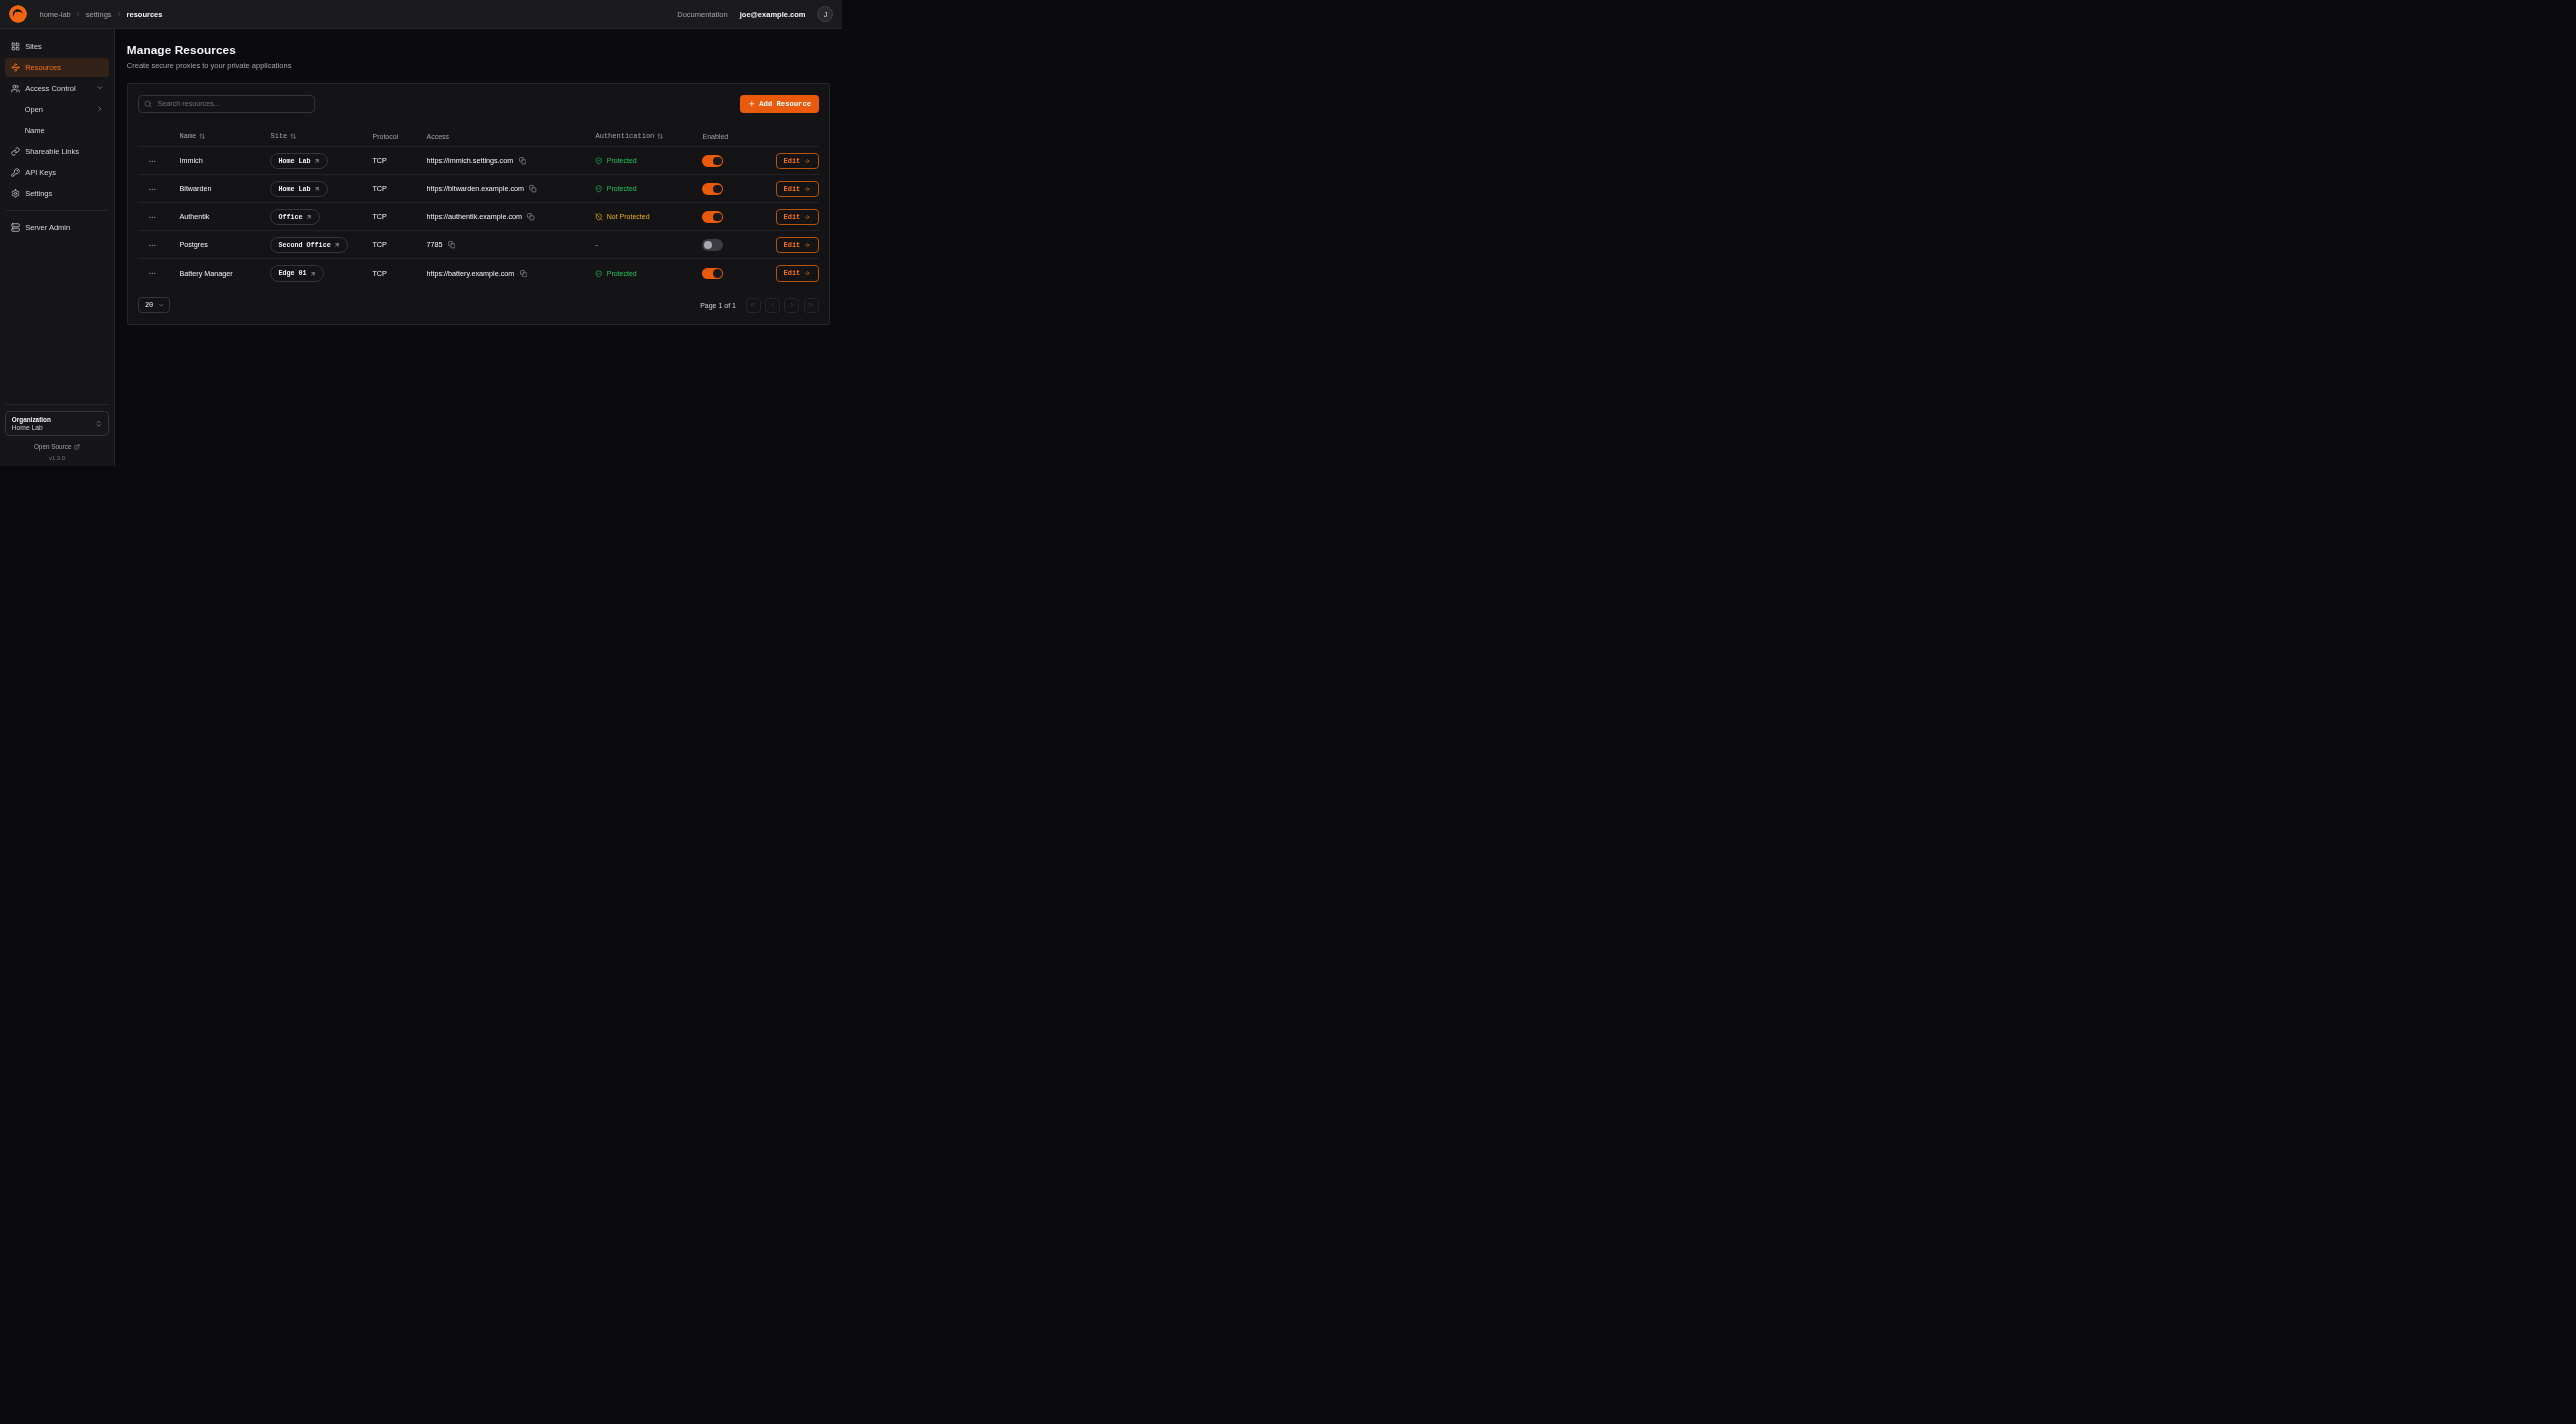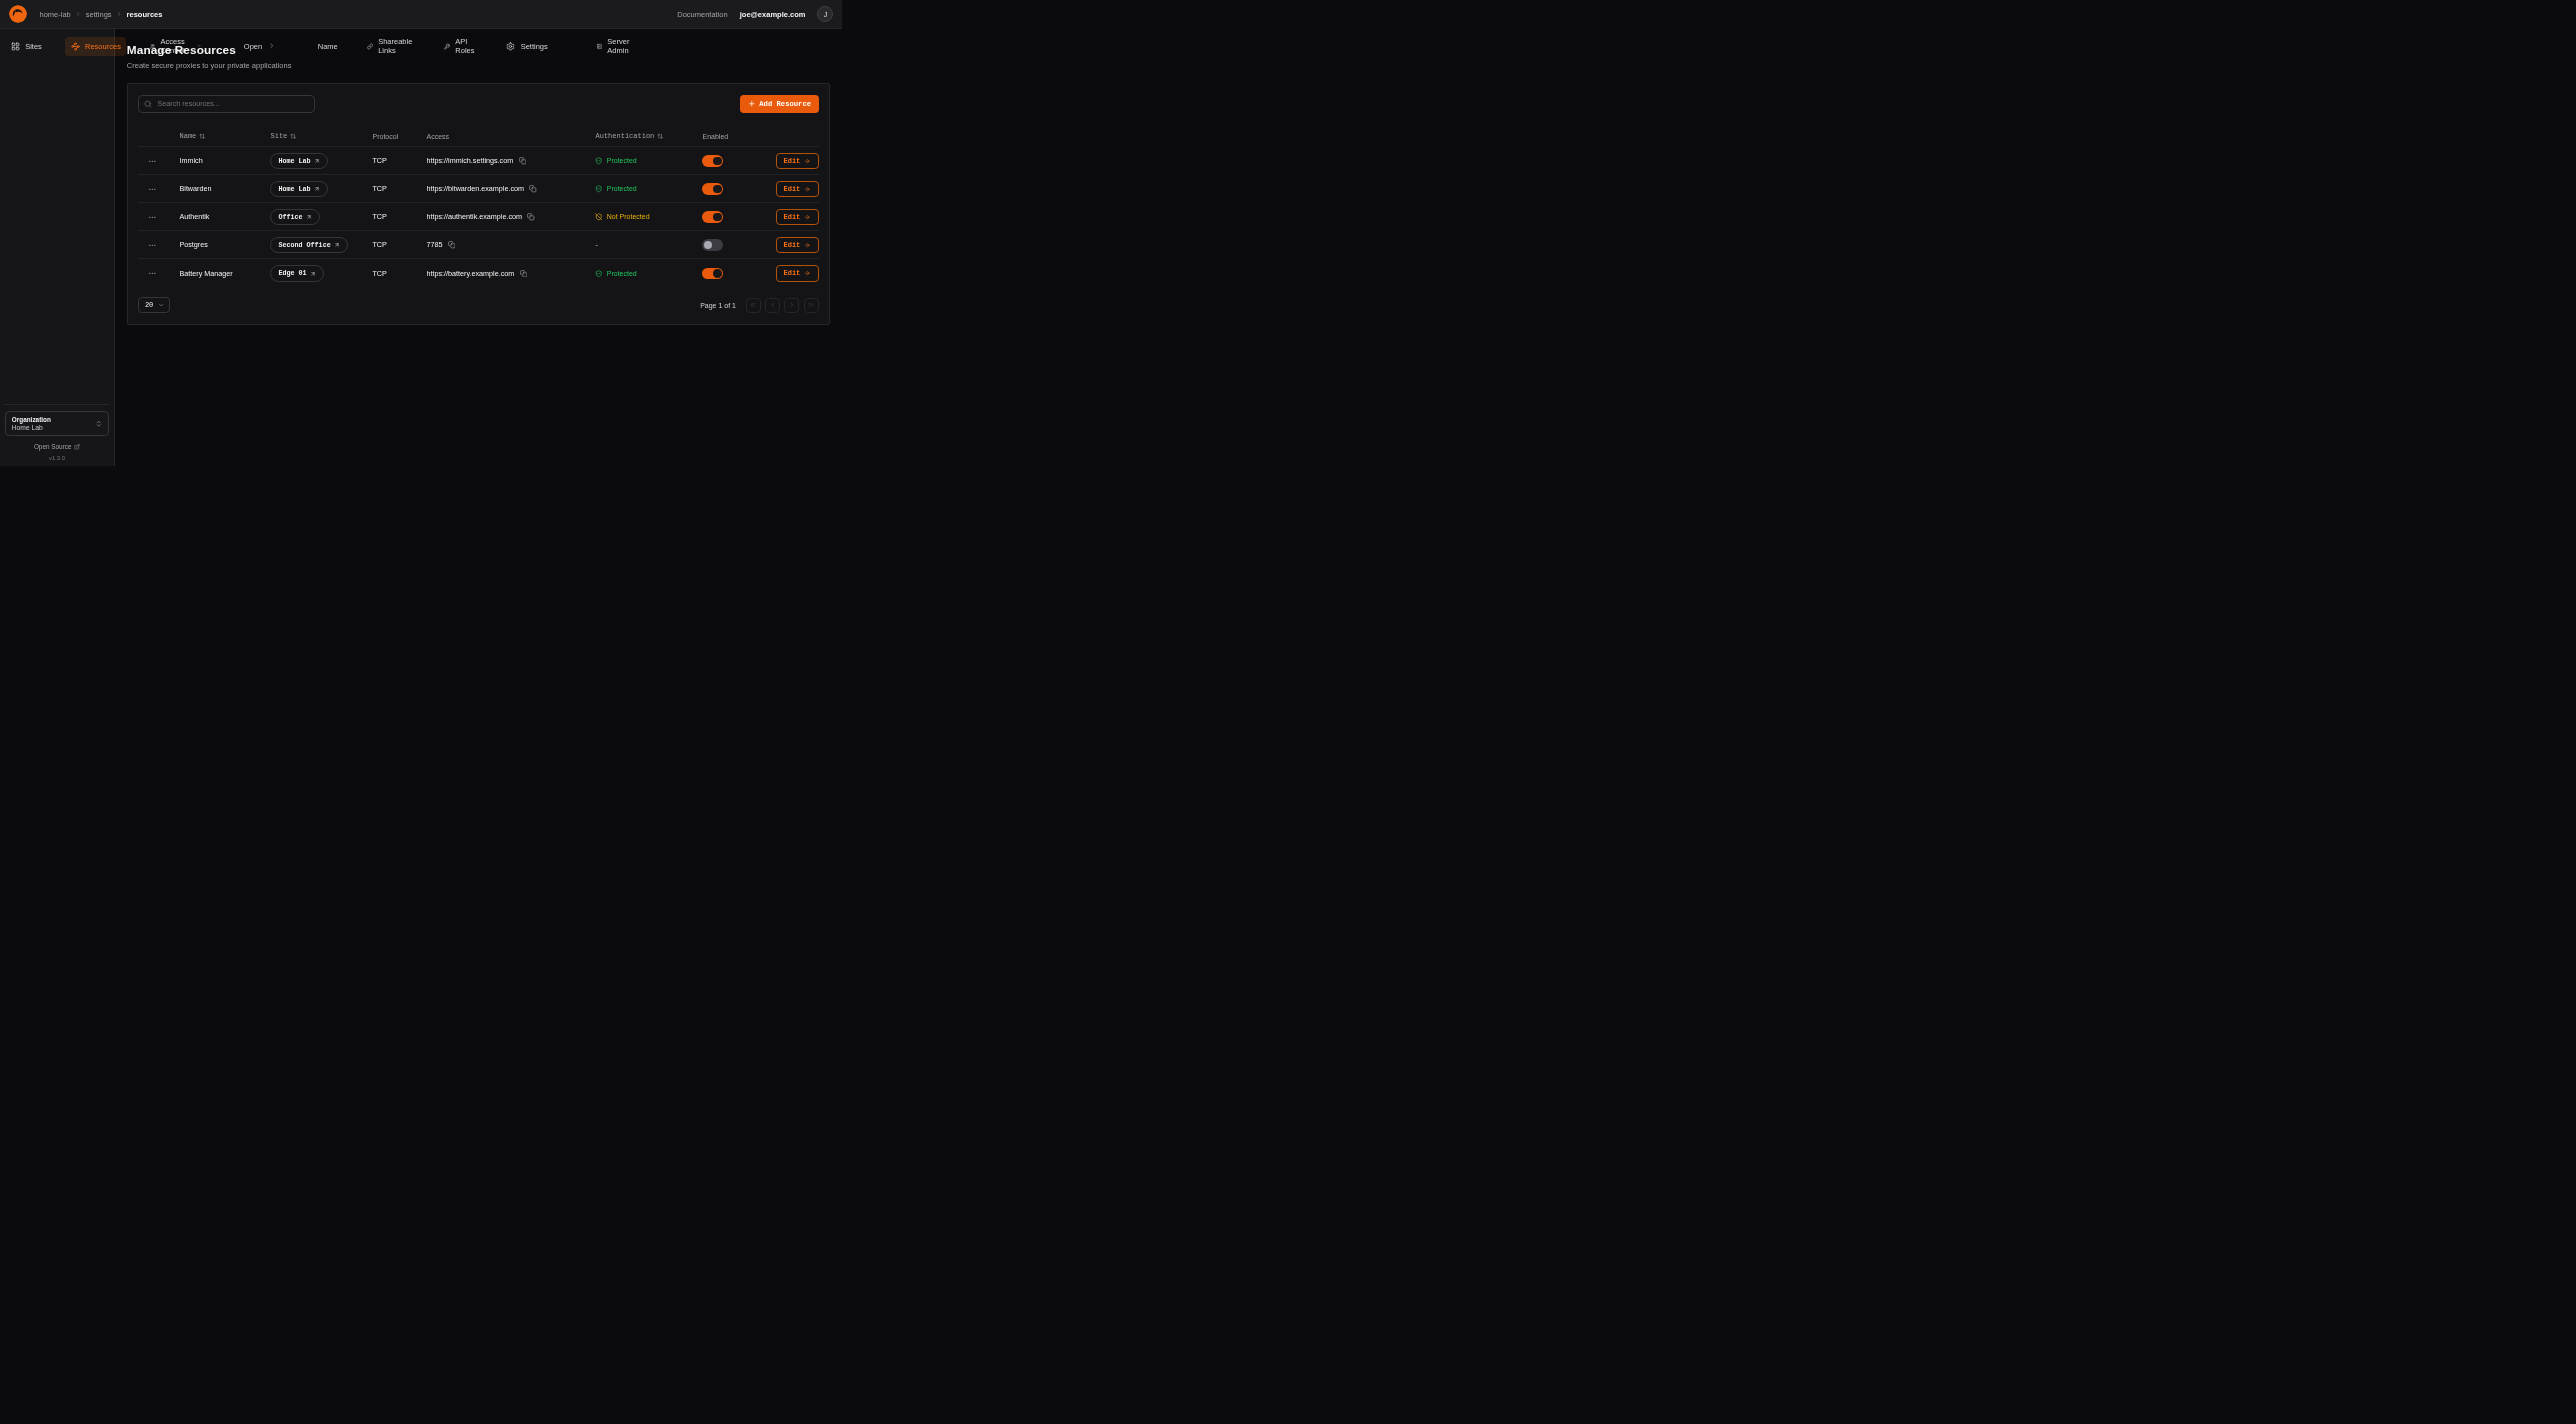--- a/index.html
+++ b/index.html
@@ -21,21 +21,21 @@
   .crumb.current{color:var(--text);font-weight:700}
   .crumb-sep{color:var(--dim)}
   .top-right{margin-left:auto;display:flex;align-items:center;gap:12px}
   .doc-link{color:var(--muted);font-size:7.5px}
   .email{color:var(--text);font-weight:700;font-size:7.5px}
   .avatar{width:16px;height:16px;border-radius:50%;background:#2a2a2e;border:0.5px solid #3f3f46;display:flex;align-items:center;justify-content:center;font-size:7px;color:#e4e4e7}
 
   
   .shell{display:flex;height:437px}
   .sidebar{width:115px;background:var(--side);border-right:0.5px solid var(--border);display:flex;flex-direction:column;padding:7.5px 5.4px 5.4px}
-  .nav{display:flex;flex-direction:row;gap:18px}
+  .nav{display:flex;flex-direction:column;gap:2px}
   .nav-item{display:flex;align-items:center;gap:5.4px;height:19px;padding:0 5.4px;border-radius:3.8px;color:#d4d4d8;font-size:7.5px;cursor:pointer}
   .nav-item.active{background:rgba(249,115,22,.13);color:var(--orange)}
   .nav-item .trail{margin-left:auto;color:#a1a1aa}
   .nav-sub{padding-left:19.3px}
   .side-divider{height:0.5px;background:var(--border);margin:5.4px 1.1px}
   .side-bottom{margin-top:auto;border-top:0.5px solid var(--border);padding-top:6.4px;display:flex;flex-direction:column;align-items:center;gap:3.2px}
   .org-box{width:100%;border:0.5px solid var(--border2);border-radius:4.3px;padding:3.8px 5.4px;display:flex;align-items:center;justify-content:space-between;cursor:pointer;background:#17171a}
   .org-title{font-size:6.4px;font-weight:700;color:var(--text)}
   .org-name{font-size:6.7px;color:#c9c9cf;margin-top:1.1px}
   .open-source{display:flex;align-items:center;gap:2.7px;color:var(--muted);font-size:6.4px;margin-top:4.3px;cursor:pointer}
@@ -165,21 +165,21 @@
             <path d="M10 13a5 5 0 0 0 7.54.54l3-3a5 5 0 0 0-7.07-7.07l-1.72 1.71"></path>
             <path d="M14 11a5 5 0 0 0-7.54-.54l-3 3a5 5 0 0 0 7.07 7.07l1.71-1.71"></path>
           </svg>
         <span>Shareable Links</span>
       </div>
       <div class="nav-item">
         <svg class="ic17" viewBox="0 0 24 24" fill="none" stroke="currentColor" stroke-width="2" stroke-linecap="round" stroke-linejoin="round">
             <path d="M2.586 17.414A2 2 0 0 0 2 18.828V21a1 1 0 0 0 1 1h3a1 1 0 0 0 1-1v-1a1 1 0 0 1 1-1h1a1 1 0 0 0 1-1v-1a1 1 0 0 1 1-1h.172a2 2 0 0 0 1.414-.586l.814-.814a6.5 6.5 0 1 0-4-4z"></path>
             <circle cx="16.5" cy="7.5" r=".5"></circle>
           </svg>
-        <span>API Roles</span>
+        <span>API Keys</span>
       </div>
       <div class="nav-item">
         <svg class="ic17" viewBox="0 0 24 24" fill="none" stroke="currentColor" stroke-width="2" stroke-linecap="round" stroke-linejoin="round">
             <path d="M12.22 2h-.44a2 2 0 0 0-2 2v.18a2 2 0 0 1-1 1.73l-.43.25a2 2 0 0 1-2 0l-.15-.08a2 2 0 0 0-2.73.73l-.22.38a2 2 0 0 0 .73 2.73l.15.1a2 2 0 0 1 1 1.72v.51a2 2 0 0 1-1 1.74l-.15.09a2 2 0 0 0-.73 2.73l.22.38a2 2 0 0 0 2.73.73l.15-.08a2 2 0 0 1 2 0l.43.25a2 2 0 0 1 1 1.73V20a2 2 0 0 0 2 2h.44a2 2 0 0 0 2-2v-.18a2 2 0 0 1 1-1.73l.43-.25a2 2 0 0 1 2 0l.15.08a2 2 0 0 0 2.73-.73l.22-.39a2 2 0 0 0-.73-2.73l-.15-.08a2 2 0 0 1-1-1.74v-.5a2 2 0 0 1 1-1.74l.15-.09a2 2 0 0 0 .73-2.73l-.22-.38a2 2 0 0 0-2.73-.73l-.15.08a2 2 0 0 1-2 0l-.43-.25a2 2 0 0 1-1-1.73V4a2 2 0 0 0-2-2z"></path>
             <circle cx="12" cy="12" r="3"></circle>
           </svg>
         <span>Settings</span>
       </div>
       <div class="side-divider"></div>
       <div class="nav-item">

